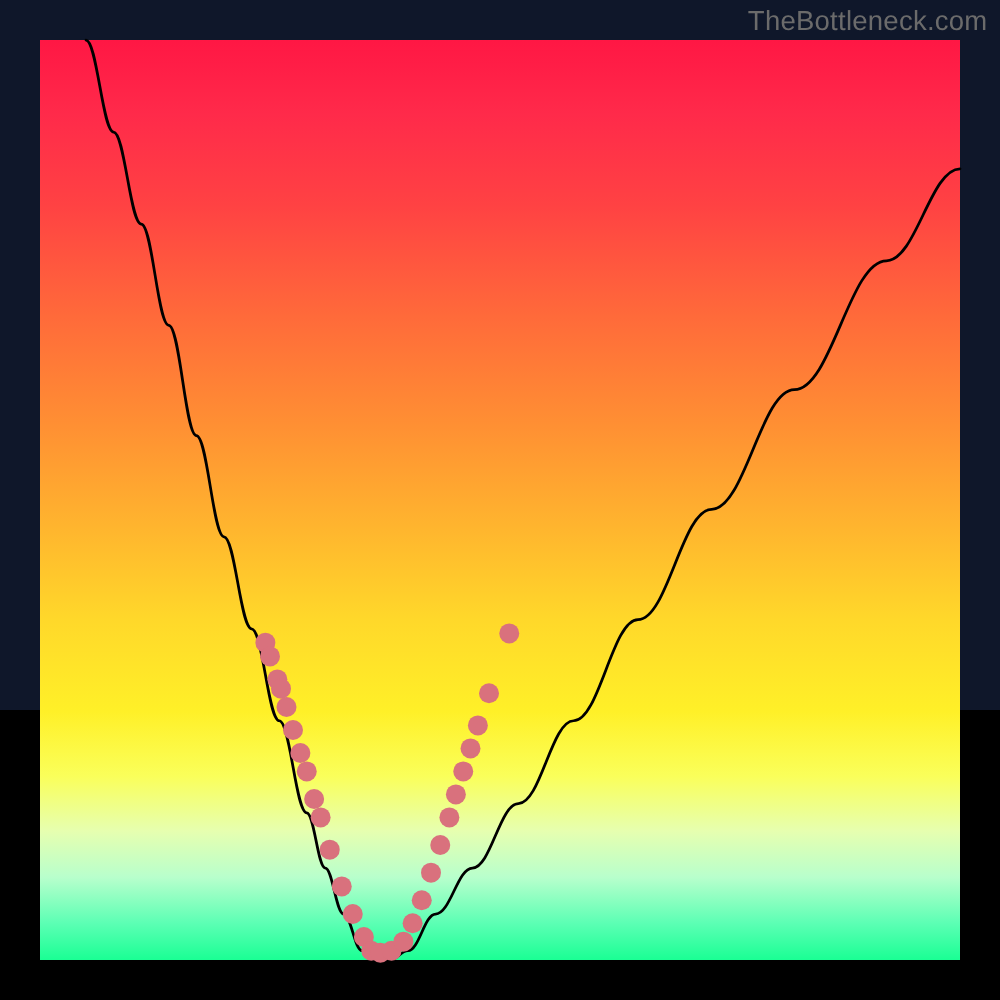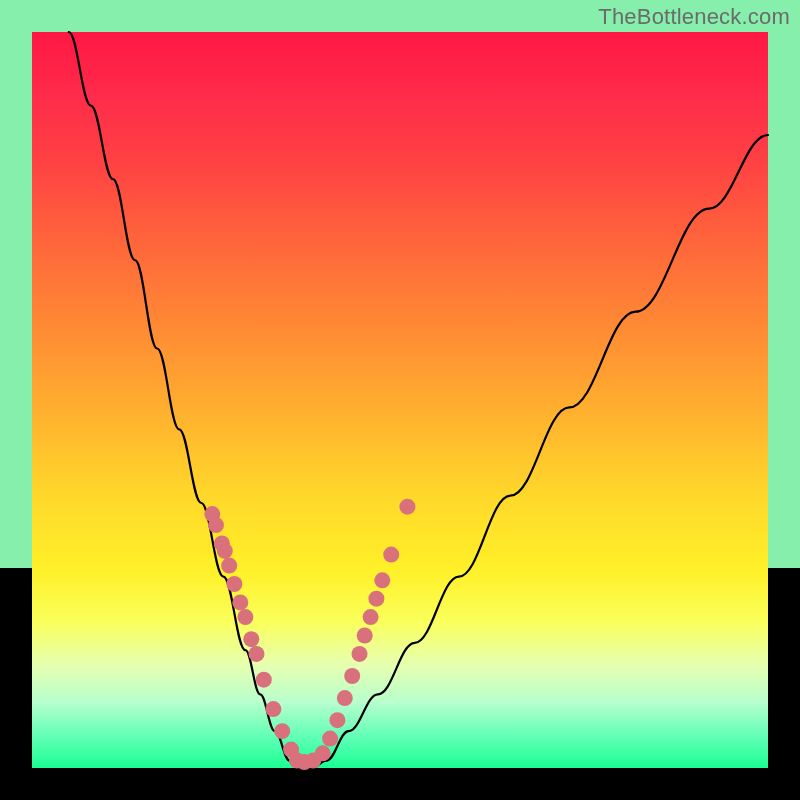--- a/index.html
+++ b/index.html
@@ -10,21 +10,21 @@
     background: #000;
     overflow: hidden;
     font-family: Arial, Helvetica, sans-serif;
   }
   .frame {
     position: absolute;
     top: 0;
     left: 0;
     width: 800px;
     height: 568px;
-    background: #86efac;
+    background: #0f172a;
   }
   .plot-area {
     position: absolute;
     top: 32px;
     left: 32px;
     width: 736px;
     height: 736px;
     
     background: linear-gradient(
       to bottom,

